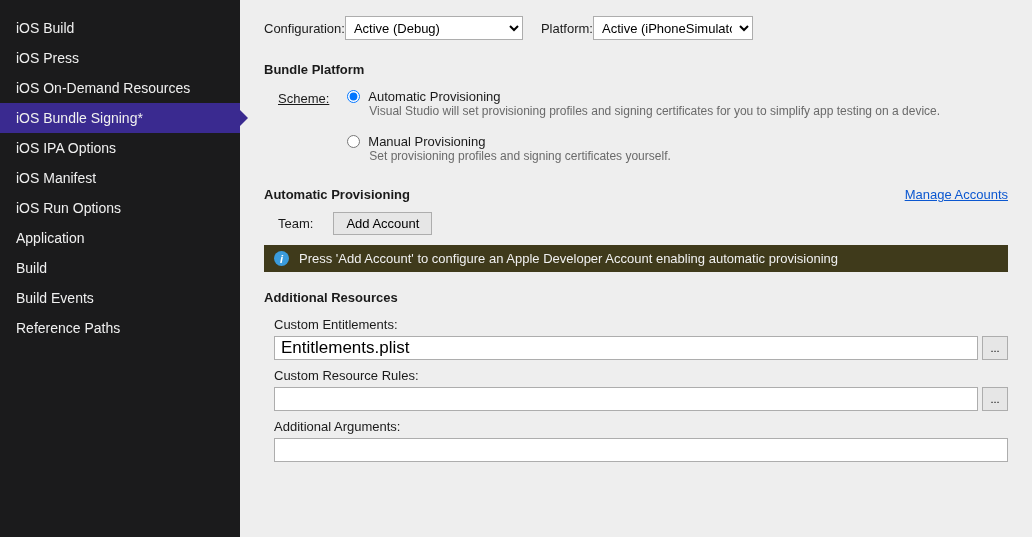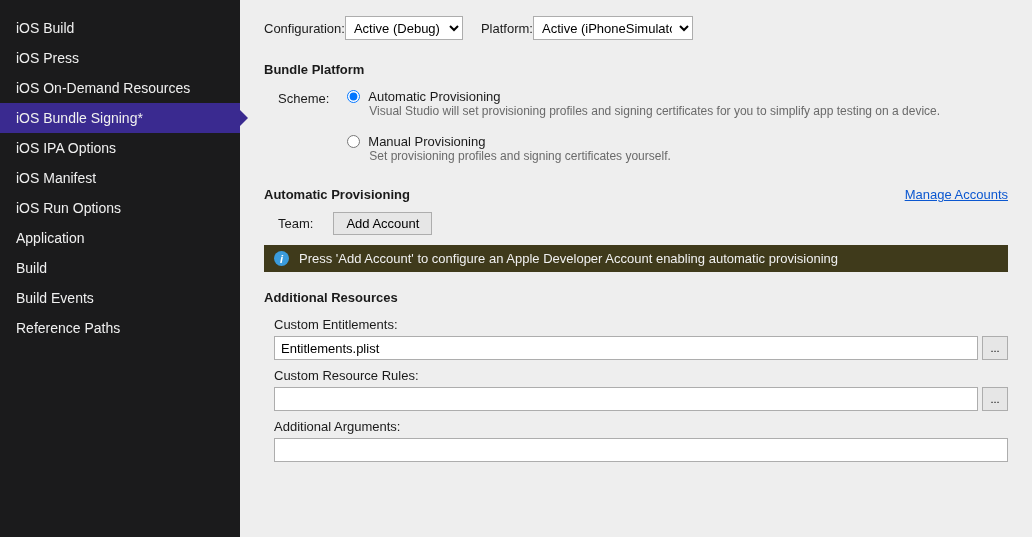--- a/index.html
+++ b/index.html
@@ -53,34 +53,34 @@
       margin-bottom: 22px;
     }
     .label { font-size: 13px; }
     select.dd {
       height: 24px;
       border: 1px solid #adadad;
       background: #fff;
       font-size: 13px;
       padding: 0 4px;
     }
-    .config-dd { width: 118px; }
+    .config-dd { width: 178px; }
     .platform-dd { width: 160px; }
     .section-title {
       font-weight: 600;
       font-size: 13px;
       margin-bottom: 12px;
       margin-top: 6px;
     }
     .scheme-row {
       display: flex;
       gap: 18px;
       margin-left: 14px;
     }
-    .scheme-label { padding-top: 2px; }
+    .scheme-label { padding-top: 2px; text-decoration: underline; }
     .radios { flex: 1; }
     .radio-block { margin-bottom: 16px; }
     .radio-line {
       display: flex;
       align-items: center;
       gap: 8px;
     }
     .radio-line input { margin: 0; }
     .radio-title { font-size: 13px; }
     .radio-desc {
@@ -139,21 +139,21 @@
       flex-shrink: 0;
     }
     .field-group { margin-left: 10px; margin-bottom: 8px; }
     .field-label { font-size: 13px; margin-bottom: 4px; display: block; }
     .field-row { display: flex; gap: 4px; align-items: center; }
     input.text-input {
       flex: 1;
       border: 1px solid #adadad;
       height: 24px;
       padding: 0 6px;
-      font-size: 13px;
+      font-size: 17px;
       background: #fff;
     }
     button.browse {
       width: 26px; height: 24px;
       border: 1px solid #adadad;
       background: #e6e6e6;
       cursor: pointer;
       font-size: 11px;
     }
   </style>

